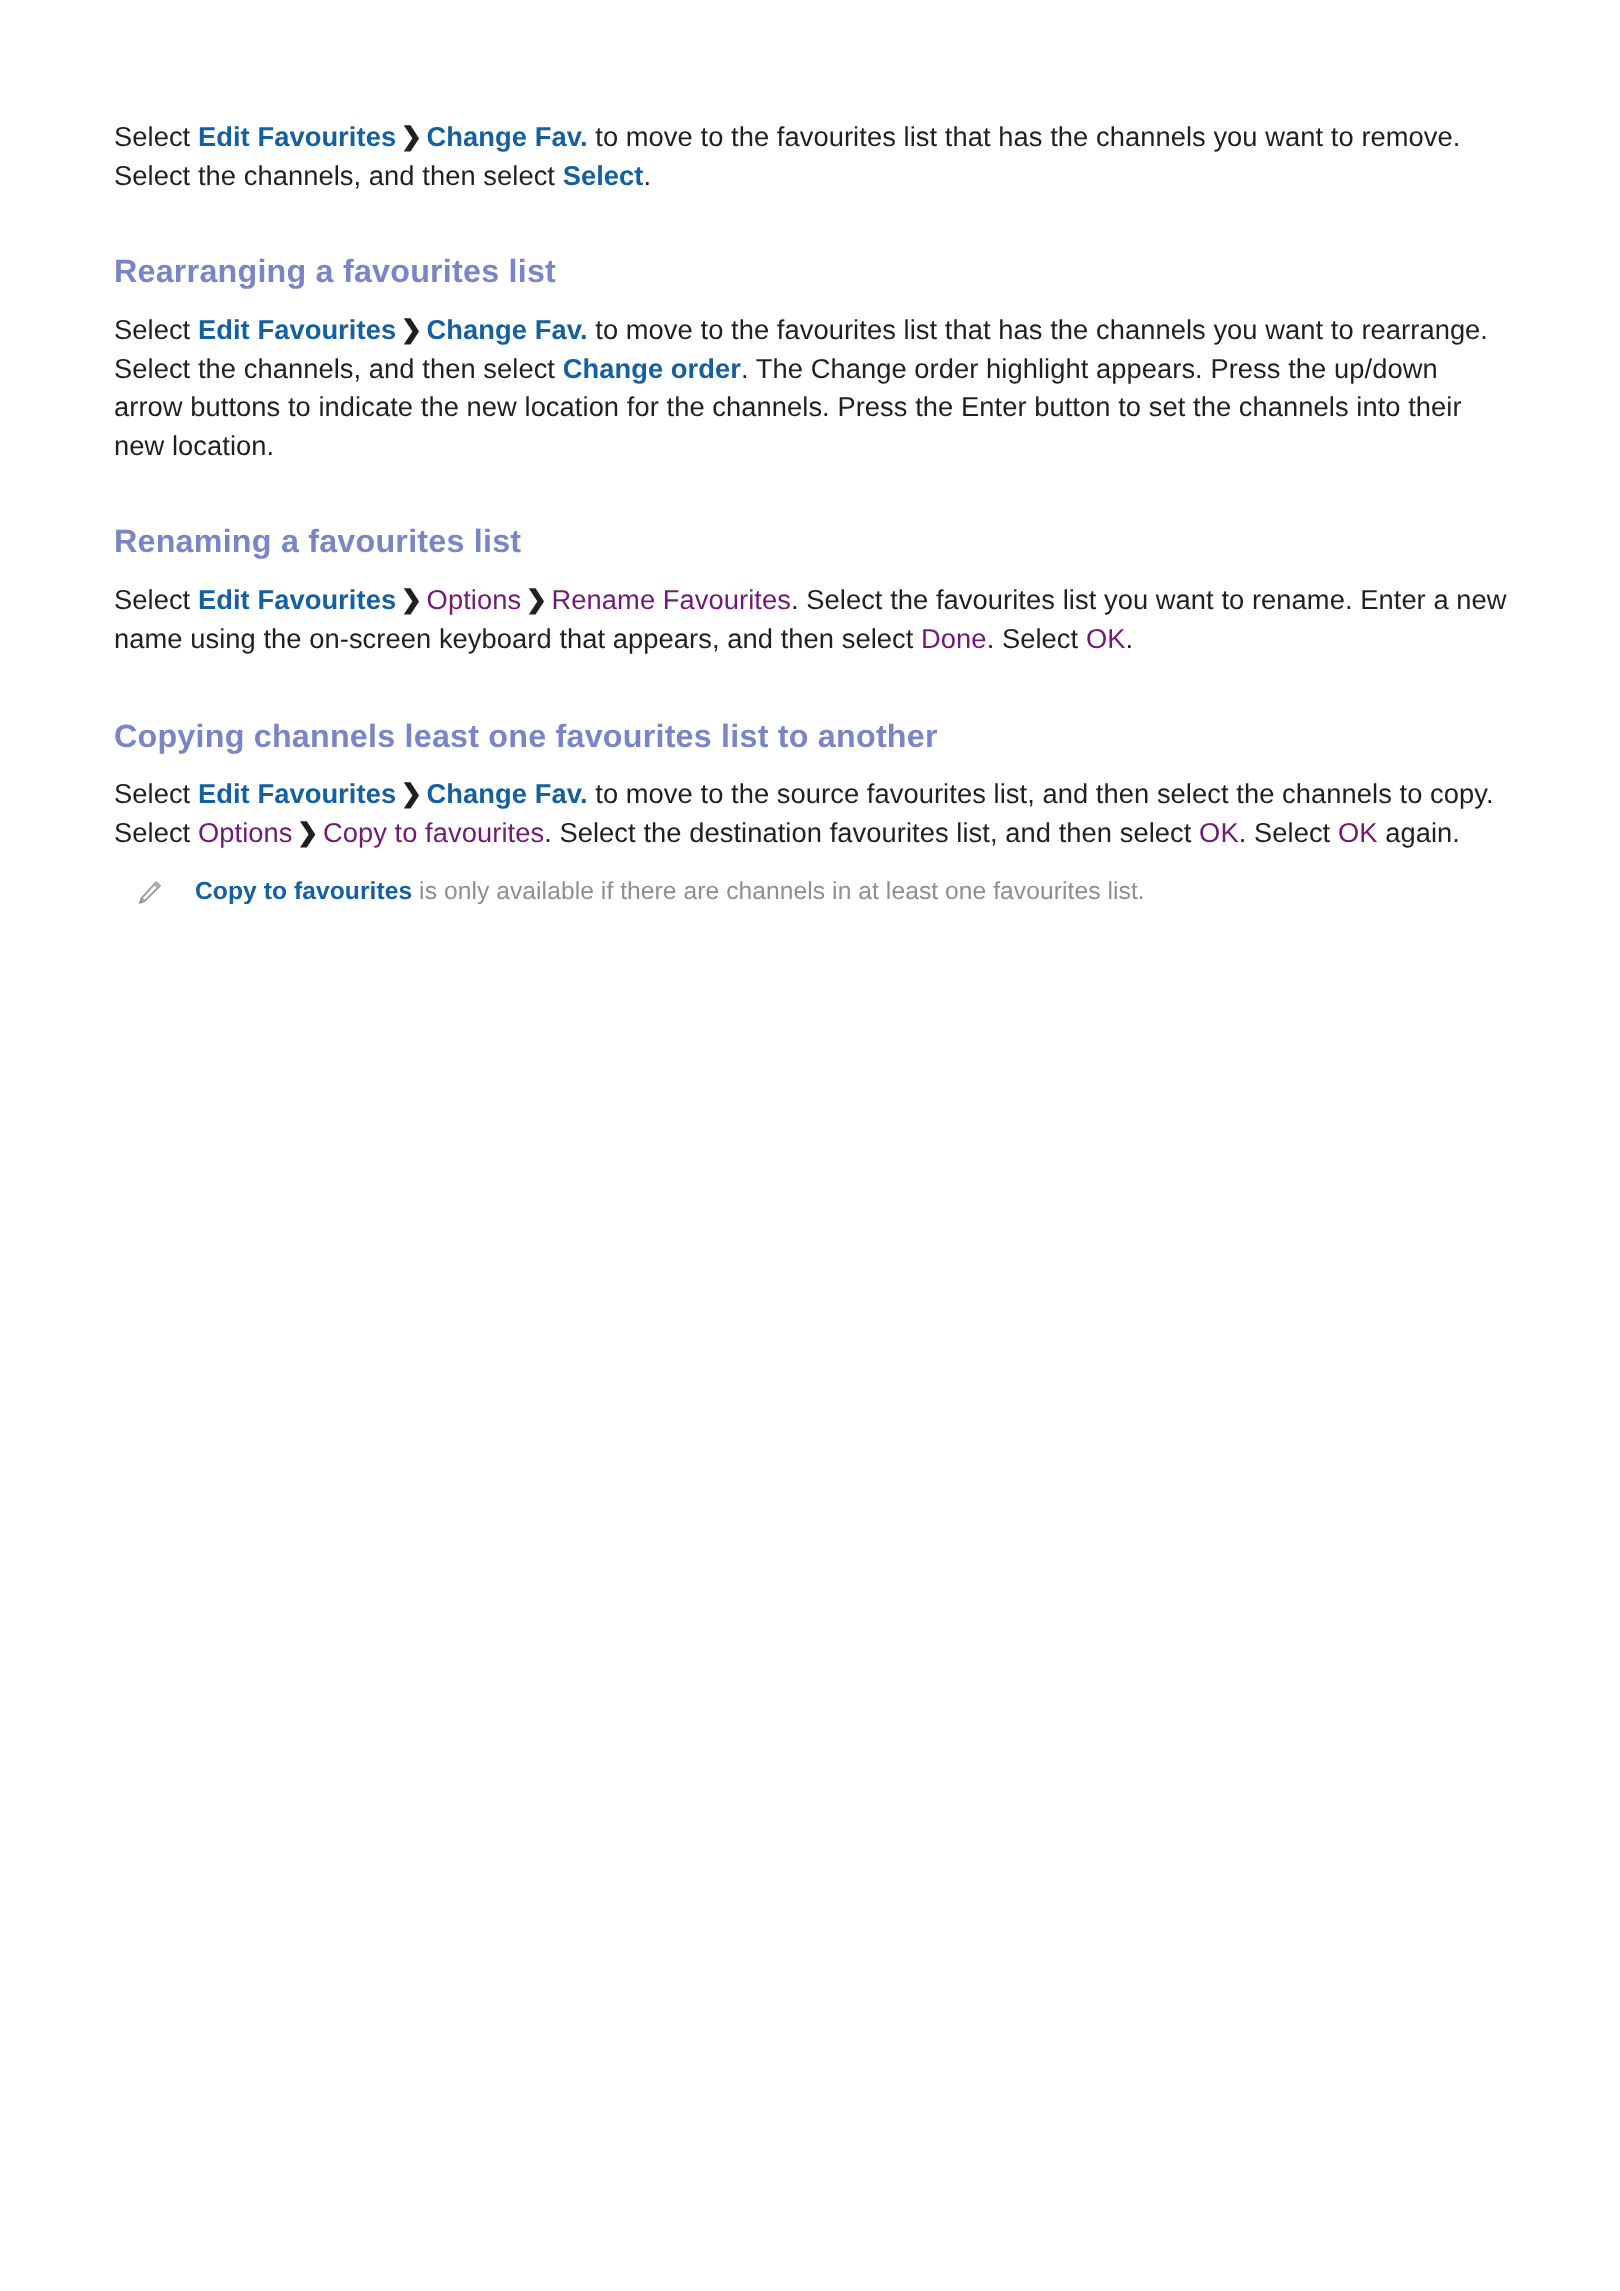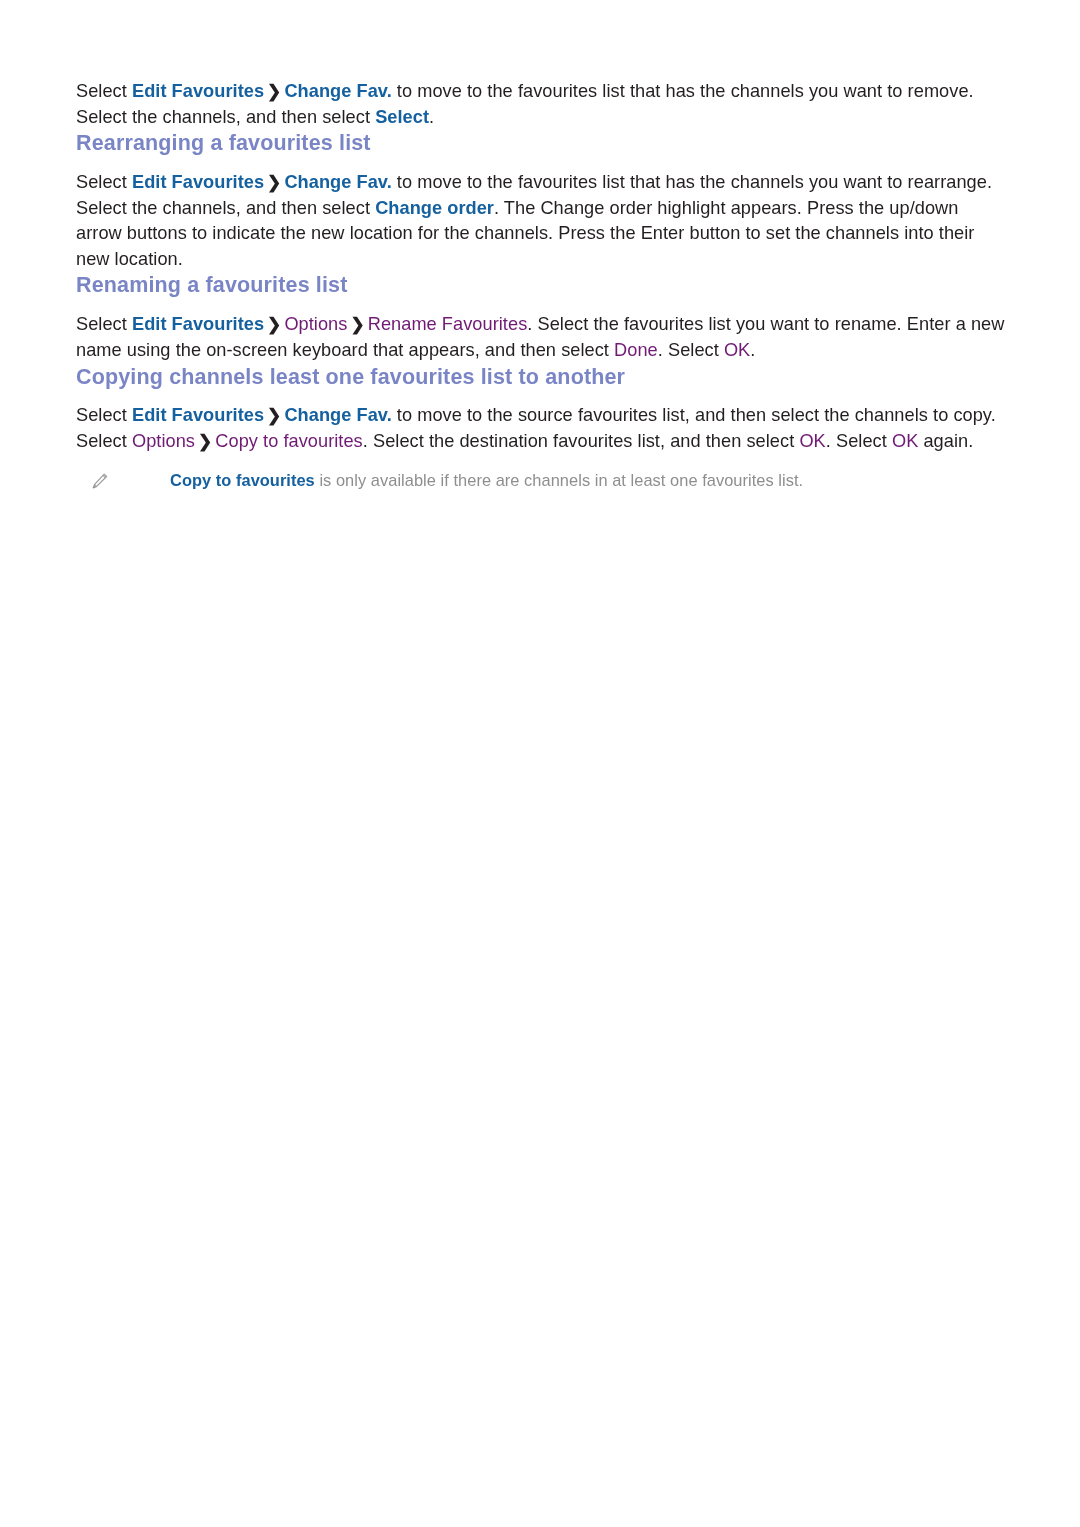--- a/index.html
+++ b/index.html
@@ -31,20 +31,21 @@
     color: #7a85c6;
     margin: 0;
     padding: 0;
     letter-spacing: 0.15px;
     line-height: 1.25;
   }
   .section {
     margin-bottom: 0;
   }
   .section + .section {
+    margin-top: 38px;
   }
   p.body-text {
     font-size: 18.2px;
     line-height: 25.6px;
     color: #231f20;
     margin: 13px 0 0 0;
     padding: 0;
     letter-spacing: 0.05px;
     text-align: left;
   }
@@ -64,21 +65,20 @@
     font-size: 17px;
     padding: 0 3px;
     display: inline-block;
     transform: translateY(-0.5px);
   }
   .note {
     display: flex;
     align-items: flex-start;
     margin-top: 14px;
     padding-left: 12px;
-    gap: 40px;
   }
   .note-icon {
     width: 22px;
     min-width: 22px;
     height: 22px;
     margin-right: 20px;
     display: inline-block;
     position: relative;
     top: 2px;
   }

